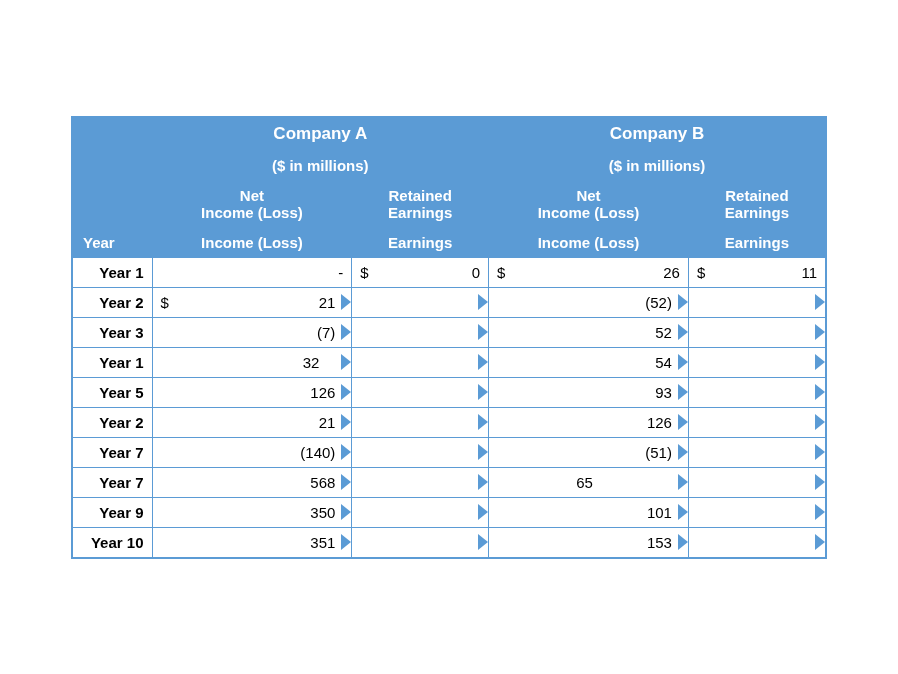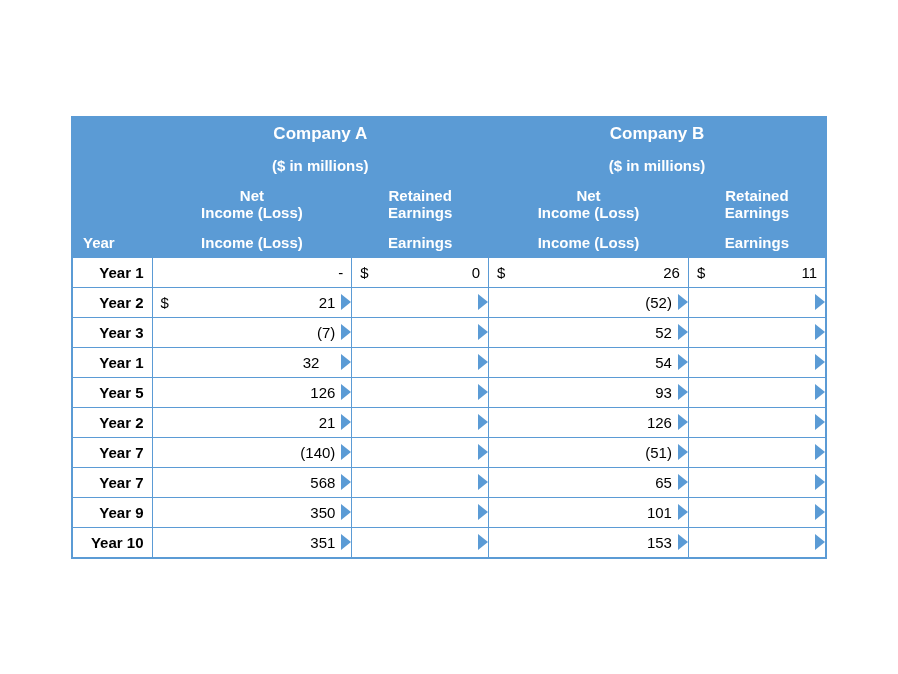--- a/index.html
+++ b/index.html
@@ -188,21 +188,21 @@
           <td style="position: relative; text-align: right; padding-right: 16px;">
             <span style="position: absolute; right: 0px; top: 50%; transform: translateY(-50%); width: 0px; height: 0px; border-top: 8px solid transparent; border-bottom: 8px solid transparent; border-left: 10px solid rgb(91, 155, 213);"></span>
           </td>
         </tr>
         <tr class="data-row">
           <td class="col-year">Year 7</td>
           <td style="position: relative; text-align: right; padding-right: 16px; margin-top: 32px;">568<span style="position: absolute; right: 0px; top: 50%; transform: translateY(-50%); width: 0px; height: 0px; border-top: 8px solid transparent; border-bottom: 8px solid transparent; border-left: 10px solid rgb(91, 155, 213);"></span></td>
           <td style="position: relative; text-align: right; padding-right: 16px;">
             <span style="position: absolute; right: 0px; top: 50%; transform: translateY(-50%); width: 0px; height: 0px; border-top: 8px solid transparent; border-bottom: 8px solid transparent; border-left: 10px solid rgb(91, 155, 213);"></span>
           </td>
-          <td style="position: relative; text-align: right; padding-right: 16px; margin-top: 28px;">65<span style="position: absolute; right: 0px; top: 50%; transform: translateY(-50%); width: 0px; height: 0px; border-top: 8px solid transparent; border-bottom: 8px solid transparent; border-left: 10px solid rgb(91, 155, 213);"></span></td>
+          <td style="position: relative; text-align: center; padding-right: 16px; margin-top: 28px;">65<span style="position: absolute; right: 0px; top: 50%; transform: translateY(-50%); width: 0px; height: 0px; border-top: 8px solid transparent; border-bottom: 8px solid transparent; border-left: 10px solid rgb(91, 155, 213);"></span></td>
           <td style="position: relative; text-align: right; padding-right: 16px;">
             <span style="position: absolute; right: 0px; top: 50%; transform: translateY(-50%); width: 0px; height: 0px; border-top: 8px solid transparent; border-bottom: 8px solid transparent; border-left: 10px solid rgb(91, 155, 213);"></span>
           </td>
         </tr>
         <tr class="data-row">
           <td class="col-year">Year 9</td>
           <td style="position: relative; text-align: right; padding-right: 16px;">350<span style="position: absolute; right: 0px; top: 50%; transform: translateY(-50%); width: 0px; height: 0px; border-top: 8px solid transparent; border-bottom: 8px solid transparent; border-left: 10px solid rgb(91, 155, 213);"></span></td>
           <td style="position: relative; text-align: right; padding-right: 16px;">
             <span style="position: absolute; right: 0px; top: 50%; transform: translateY(-50%); width: 0px; height: 0px; border-top: 8px solid transparent; border-bottom: 8px solid transparent; border-left: 10px solid rgb(91, 155, 213);"></span>
           </td>

